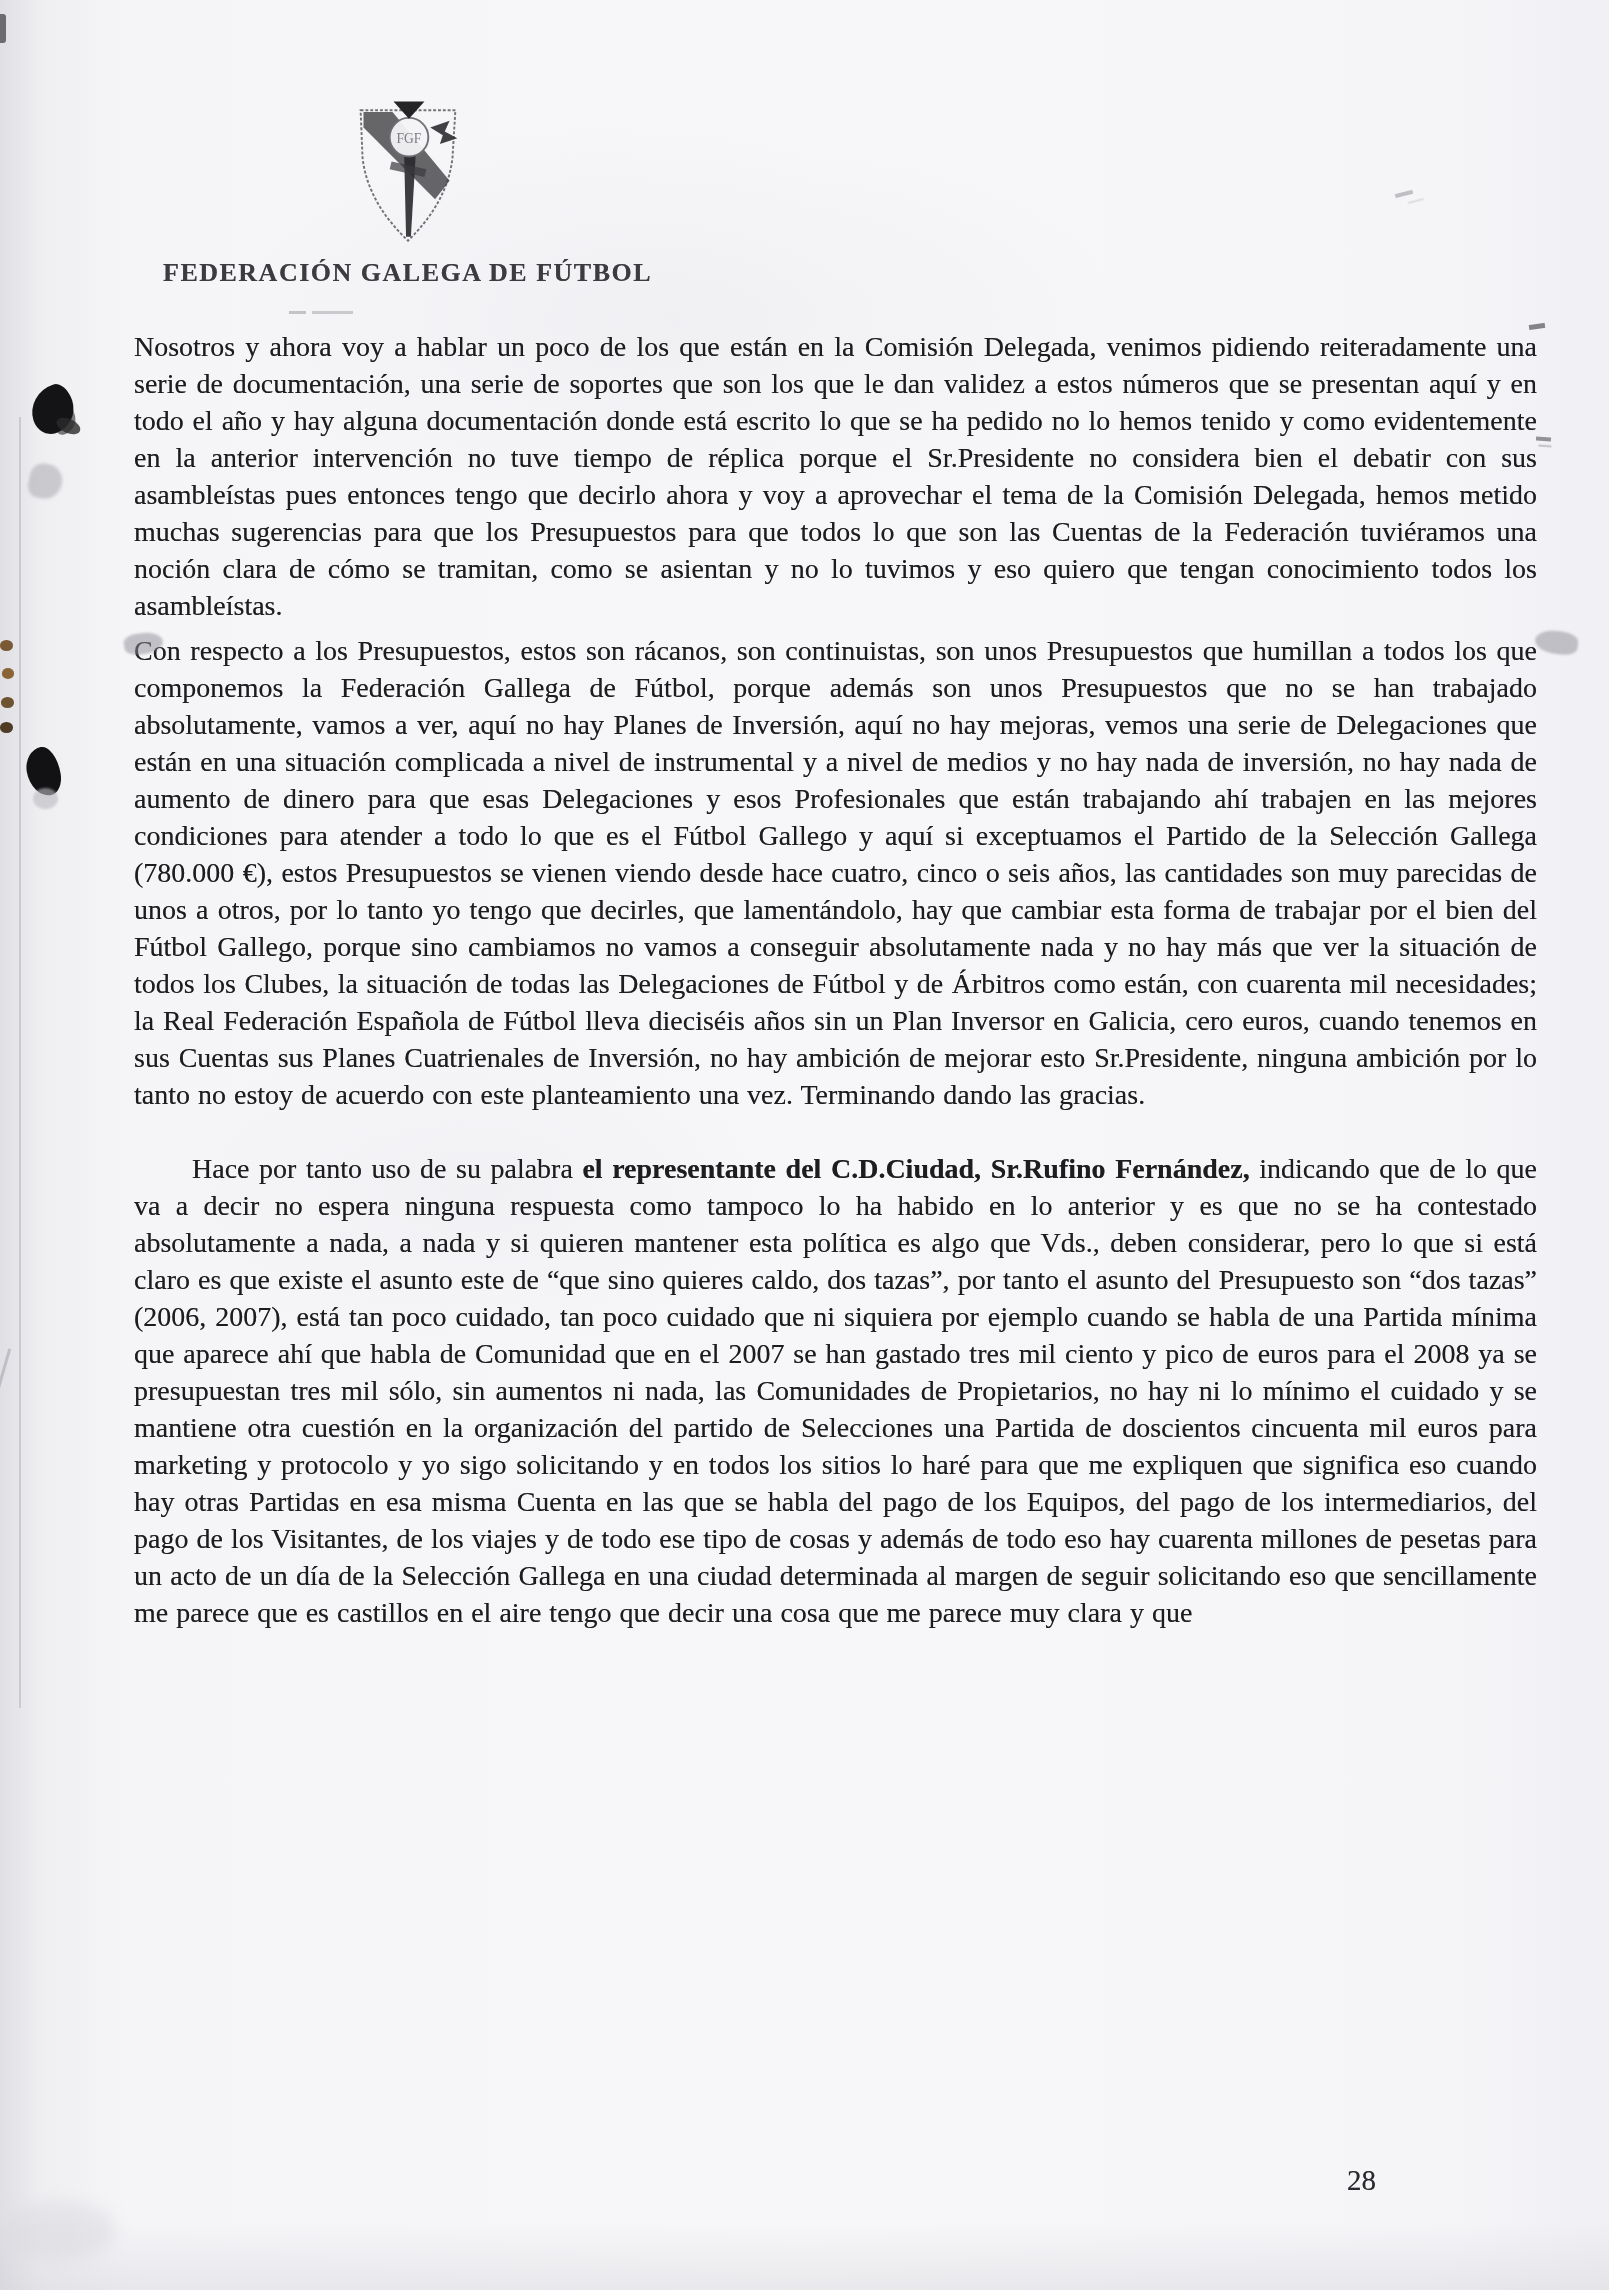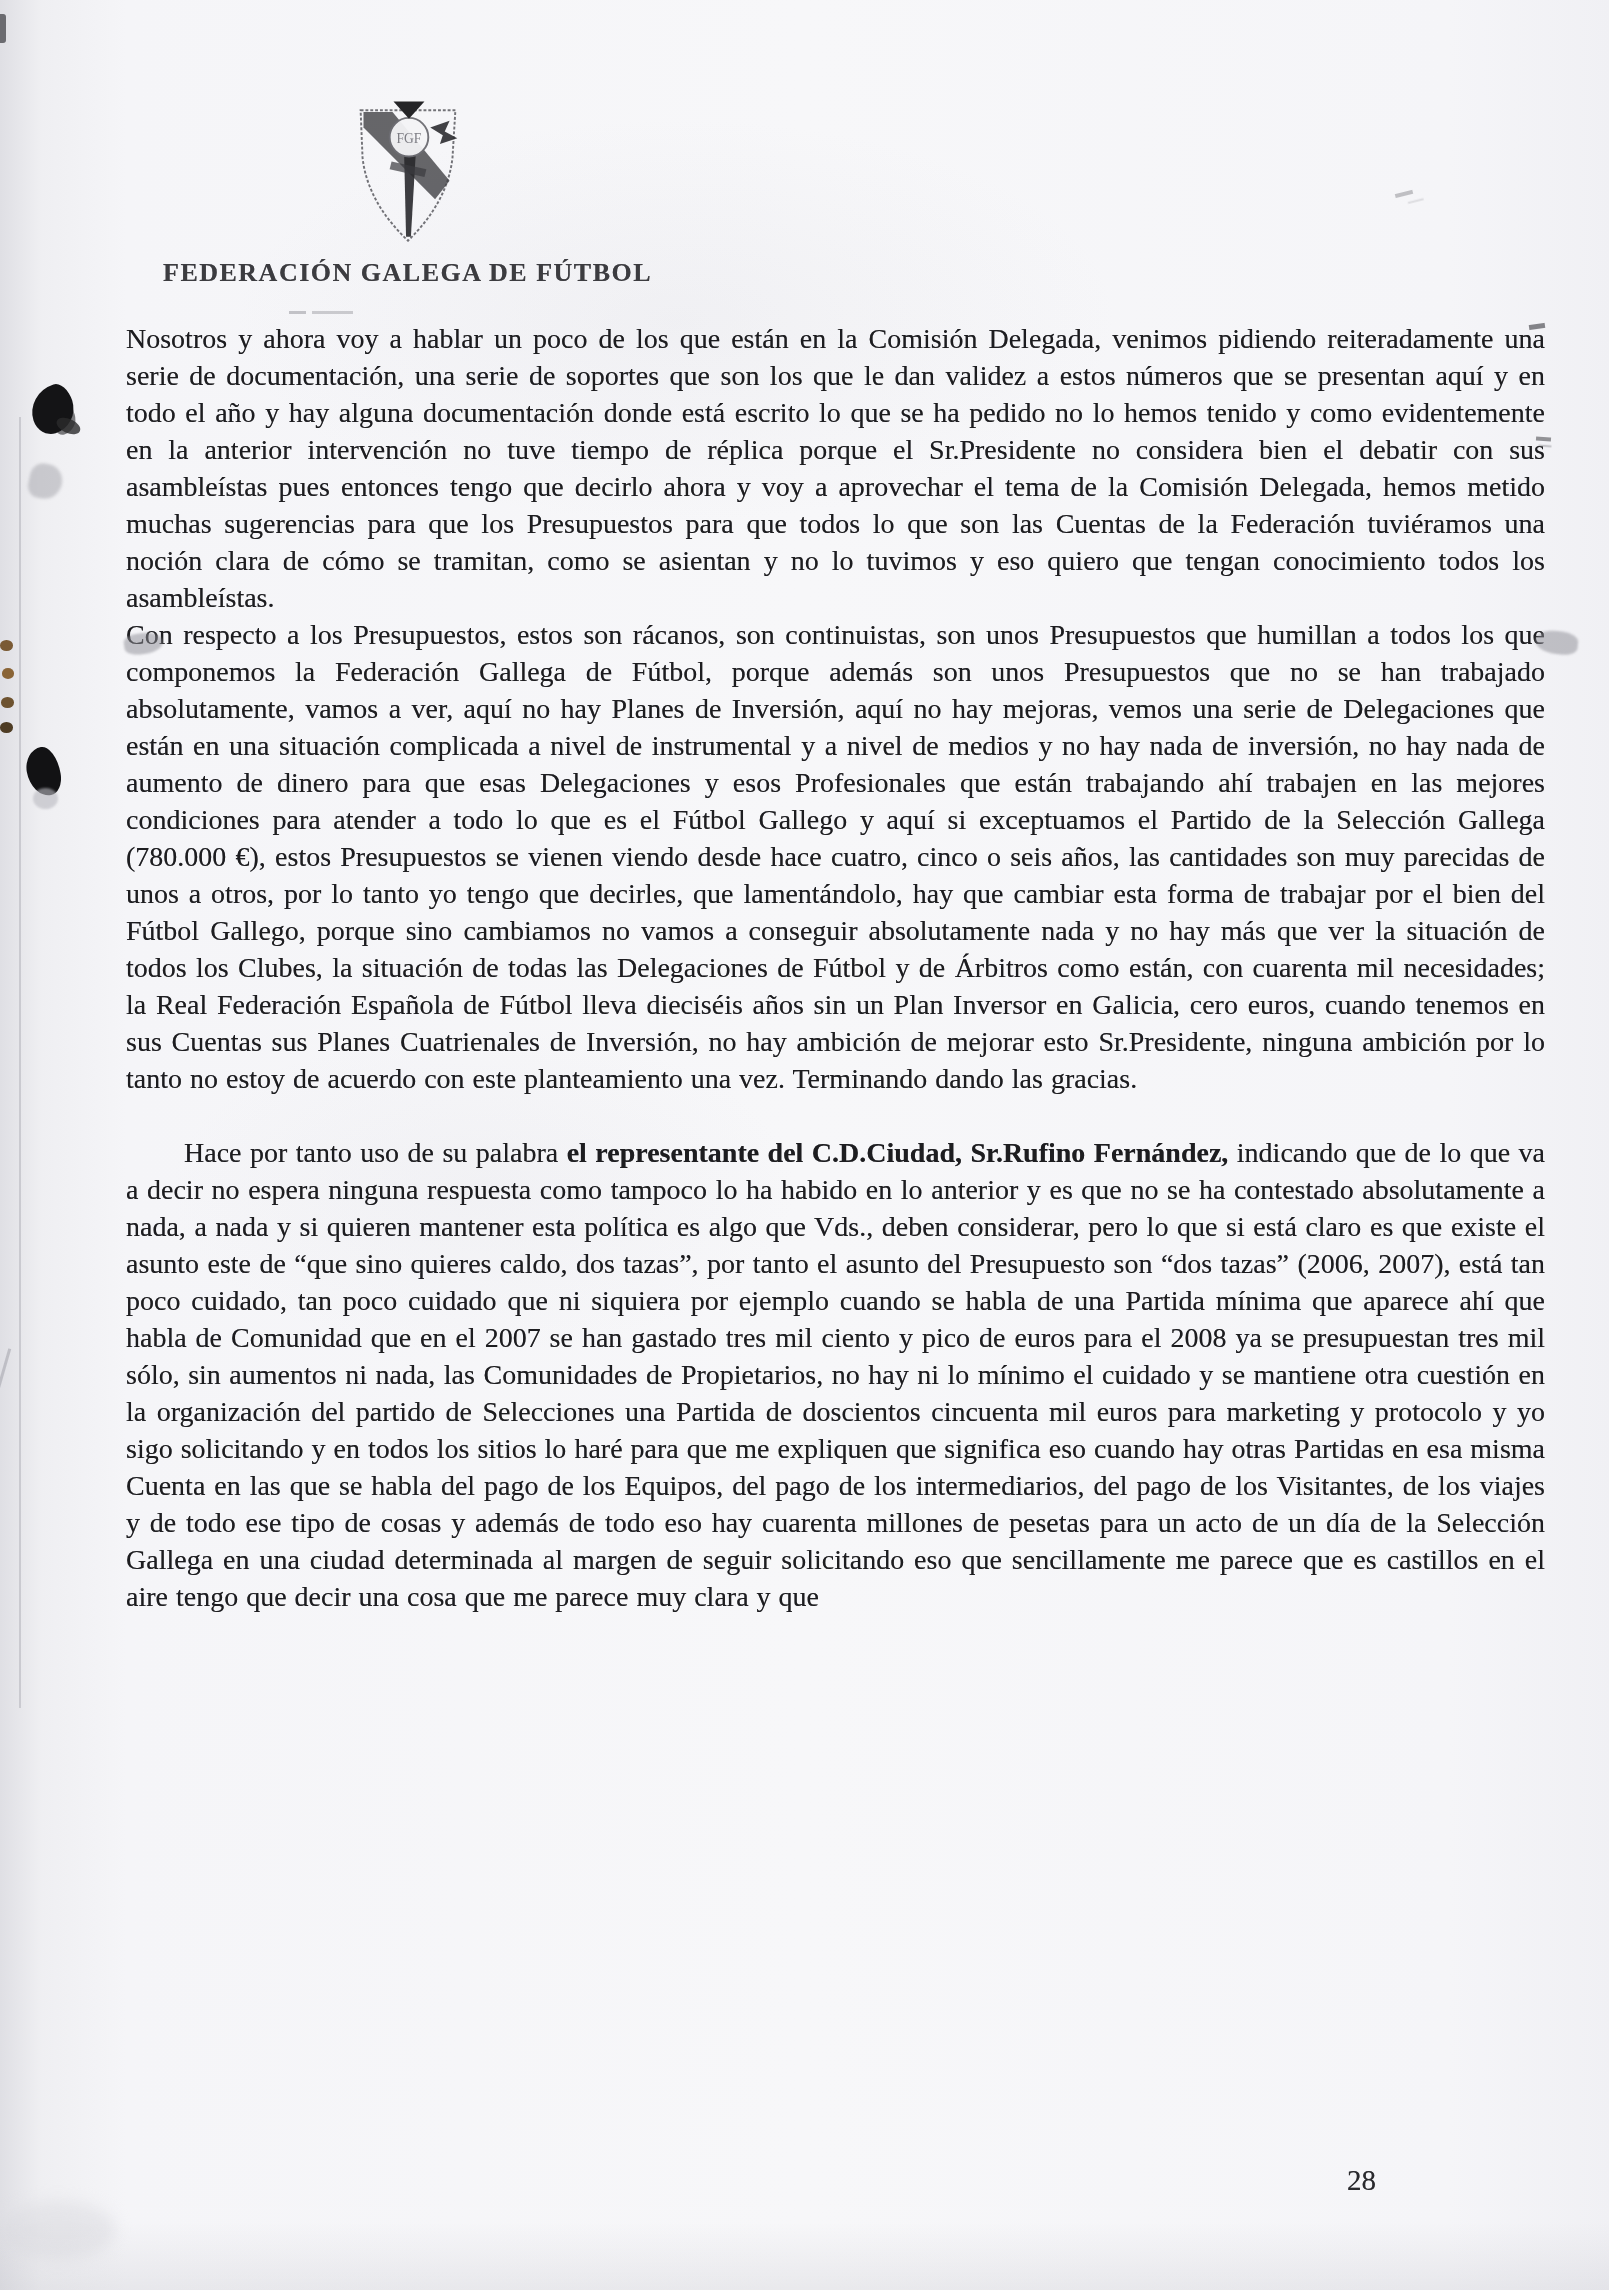--- a/index.html
+++ b/index.html
@@ -27,21 +27,21 @@
     color:#3c3c40;text-transform:uppercase;
     text-shadow:0 0 0.5px rgba(60,60,64,.6);
   }
   
   .textblock{
     position:absolute;left:126px;top:320px;width:1419px;
     font-size:28px;line-height:37px;color:#1d1d20;
     text-align:justify;word-spacing:1px;
     text-shadow:0 0 0.4px rgba(20,20,24,.55);
   }
-  .textblock p{margin:0;}
+  .textblock p{margin:8px;}
   .textblock p.space{margin-top:37px;}
   .textblock p.indent{text-indent:58px;}
   .textblock .b{font-weight:bold;}
   .page-number{
     position:absolute;left:1347px;top:2164px;
     font-size:29px;color:#2a2a2e;text-shadow:0 0 0.4px rgba(20,20,24,.5);
   }
   
   .artifact{position:absolute;pointer-events:none;}
   .edge-line{left:19.4px;top:417px;width:1.9px;height:1291px;background:rgba(150,150,158,.35);filter:blur(0.6px);}

